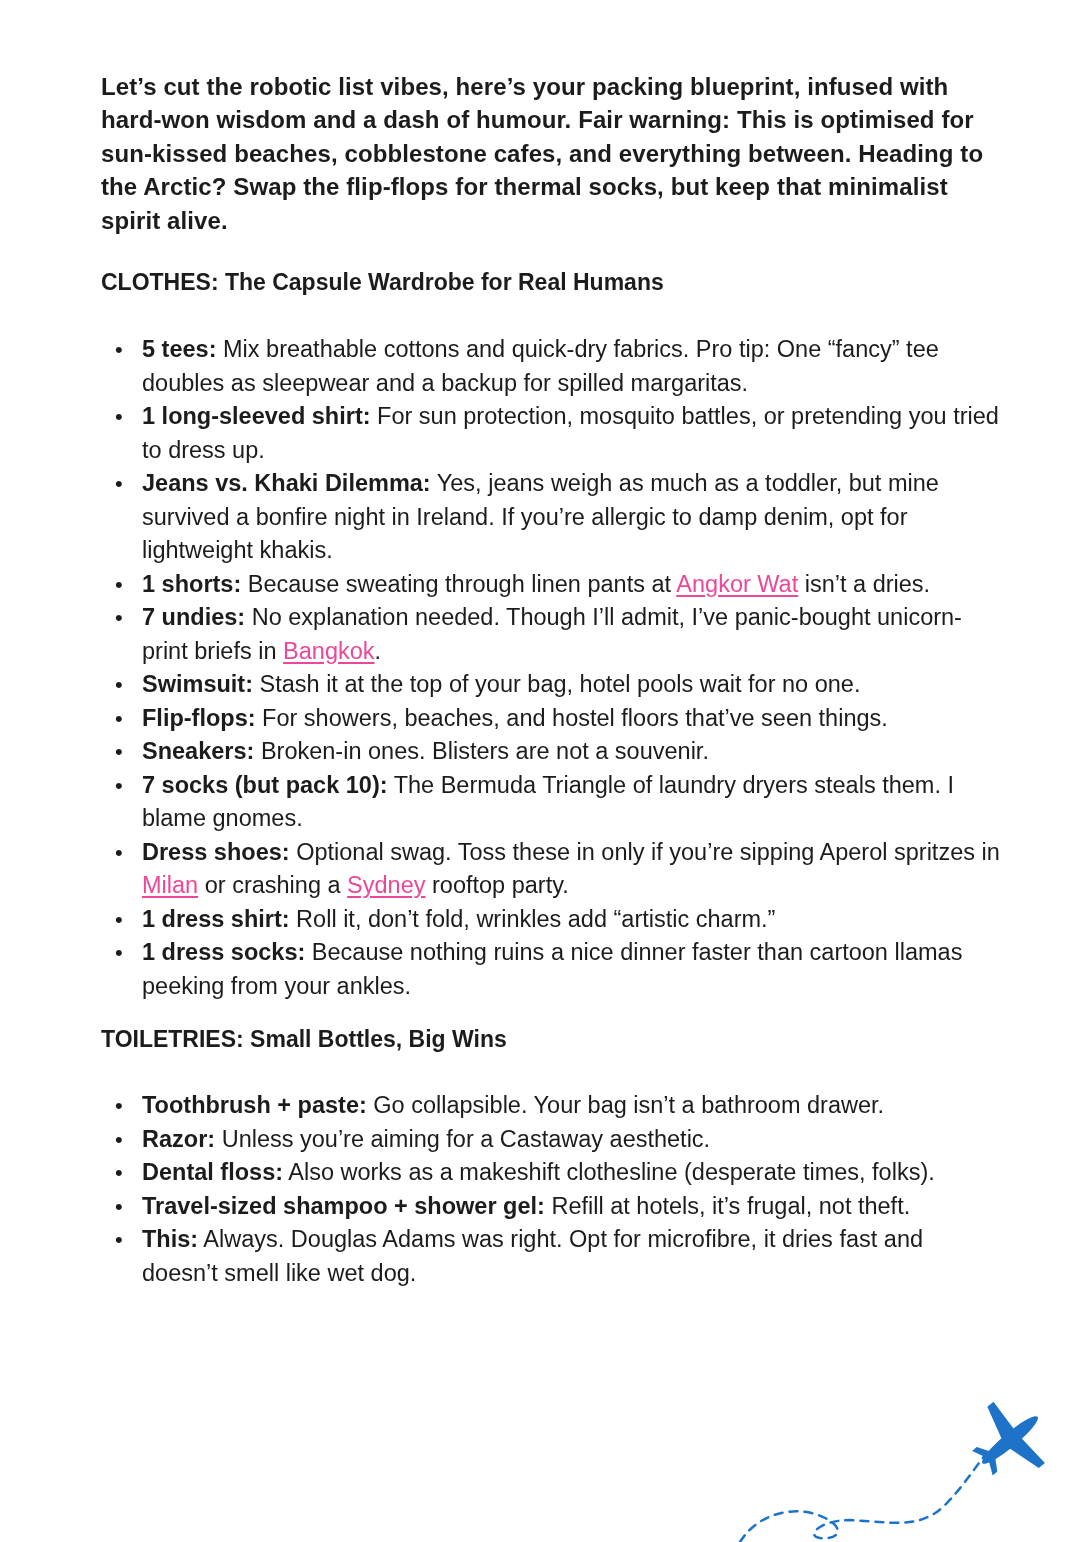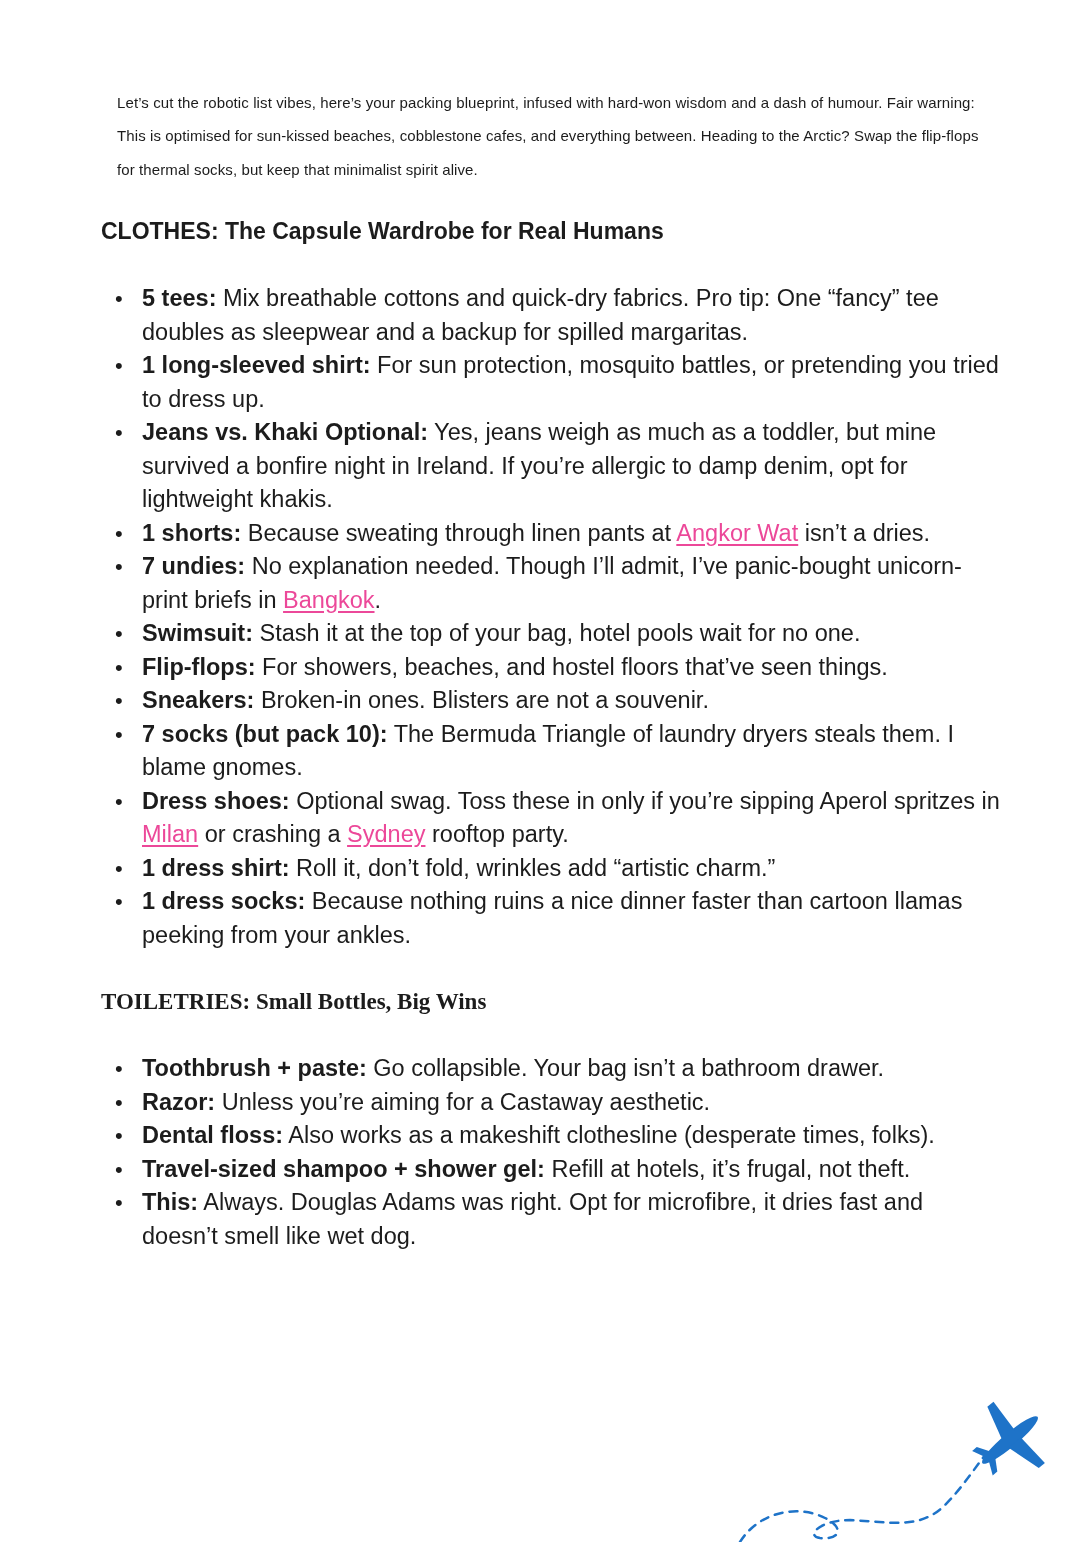--- a/index.html
+++ b/index.html
@@ -2,44 +2,44 @@
 <html><head>
 <meta charset="utf-8">
 <style>
   html, body { margin: 0; padding: 0; background: #ffffff; }
   body {
     width: 1080px; height: 1542px; position: relative; overflow: hidden;
     font-family: "Liberation Sans", "DejaVu Sans", sans-serif;
     color: #1c1c1c;
   }
   .page { position: absolute; left: 101px; top: 70px; width: 900px; }
-  .intro { font-size: 15px; line-height: 33.4px; margin: 16px; letter-spacing: 0.1px; }
+  .intro { font-size: 24px; line-height: 33.4px; margin: 0; letter-spacing: 0.1px; font-weight: bold; }
   .heading { font-size: 23px; font-weight: bold; margin: 0; line-height: 32px; }
   .h-clothes { margin-top: 29px; }
-  .h-toil { margin-top: 34px; font-family: Liberation Serif, serif; }
+  .h-toil { margin-top: 20px; }
   ul.items { list-style: none; margin: 0; padding: 0; }
   ul.clothes { margin-top: 35px; }
   ul.toil { margin-top: 34px; }
   li.item { position: relative; padding-left: 41px; font-size: 23.5px; line-height: 33.5px; }
   li.item .bullet { position: absolute; left: 14px; top: 0; font-size: 22px; }
   li.item b { font-weight: bold; margin-top: 32px; }
   a.link { color: #ec4899; text-decoration: underline; text-underline-offset: 3px; }
   .deco { position: absolute; left: 720px; top: 1390px; width: 360px; height: 152px; }
 </style>
 </head>
 <body>
 
 <div class="page">
   <p class="intro">Let’s cut the robotic list vibes, here’s your packing blueprint, infused with hard-won wisdom and a dash of humour. Fair warning: This is optimised for sun-kissed beaches, cobblestone cafes, and everything between. Heading to the Arctic? Swap the flip-flops for thermal socks, but keep that minimalist spirit alive.</p>
 
   <h2 class="heading h-clothes">CLOTHES: The Capsule Wardrobe for Real Humans</h2>
   <ul class="items clothes">
     <li class="item"><span class="bullet">•</span><b>5 tees:</b><span> Mix breathable cottons and quick-dry fabrics. Pro tip: One “fancy” tee doubles as sleepwear and a backup for spilled margaritas.</span></li>
     <li class="item"><span class="bullet">•</span><b>1 long-sleeved shirt:</b><span> For sun protection, mosquito battles, or pretending you tried to dress up.</span></li>
-    <li class="item"><span class="bullet">•</span><b>Jeans vs. Khaki Optional:</b><span> Yes, jeans weigh as much as a toddler, but mine survived a bonfire night in Ireland. If you’re allergic to damp denim, opt for lightweight khakis.</span></li>
+    <li class="item"><span class="bullet">•</span><b>Jeans vs. Khaki Dilemma:</b><span> Yes, jeans weigh as much as a toddler, but mine survived a bonfire night in Ireland. If you’re allergic to damp denim, opt for lightweight khakis.</span></li>
     <li class="item"><span class="bullet">•</span><b>1 shorts:</b><span> Because sweating through linen pants at </span><a class="link" href="#">Angkor Wat</a><span> isn’t a dries.</span></li>
     <li class="item"><span class="bullet">•</span><b>7 undies:</b><span> No explanation needed. Though I’ll admit, I’ve panic-bought unicorn-print briefs in </span><a class="link" href="#">Bangkok</a><span>.</span></li>
     <li class="item"><span class="bullet">•</span><b>Swimsuit:</b><span> Stash it at the top of your bag, hotel pools wait for no one.</span></li>
     <li class="item"><span class="bullet">•</span><b>Flip-flops:</b><span> For showers, beaches, and hostel floors that’ve seen things.</span></li>
     <li class="item"><span class="bullet">•</span><b>Sneakers:</b><span> Broken-in ones. Blisters are not a souvenir.</span></li>
     <li class="item"><span class="bullet">•</span><b>7 socks (but pack 10):</b><span> The Bermuda Triangle of laundry dryers steals them. I blame gnomes.</span></li>
     <li class="item"><span class="bullet">•</span><b>Dress shoes:</b><span> Optional swag. Toss these in only if you’re sipping Aperol spritzes in </span><a class="link" href="#">Milan</a><span> or crashing a </span><a class="link" href="#">Sydney</a><span> rooftop party.</span></li>
     <li class="item"><span class="bullet">•</span><b>1 dress shirt:</b><span> Roll it, don’t fold, wrinkles add “artistic charm.”</span></li>
     <li class="item"><span class="bullet">•</span><b>1 dress socks:</b><span> Because nothing ruins a nice dinner faster than cartoon llamas peeking from your ankles.</span></li>
   </ul>

